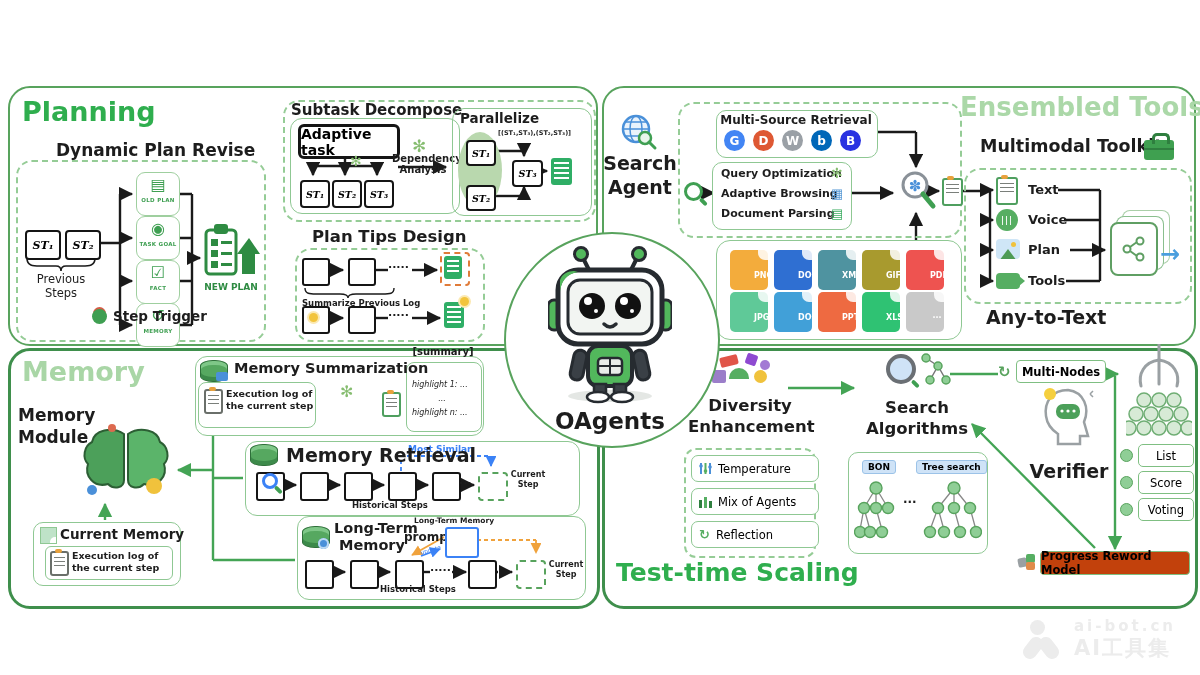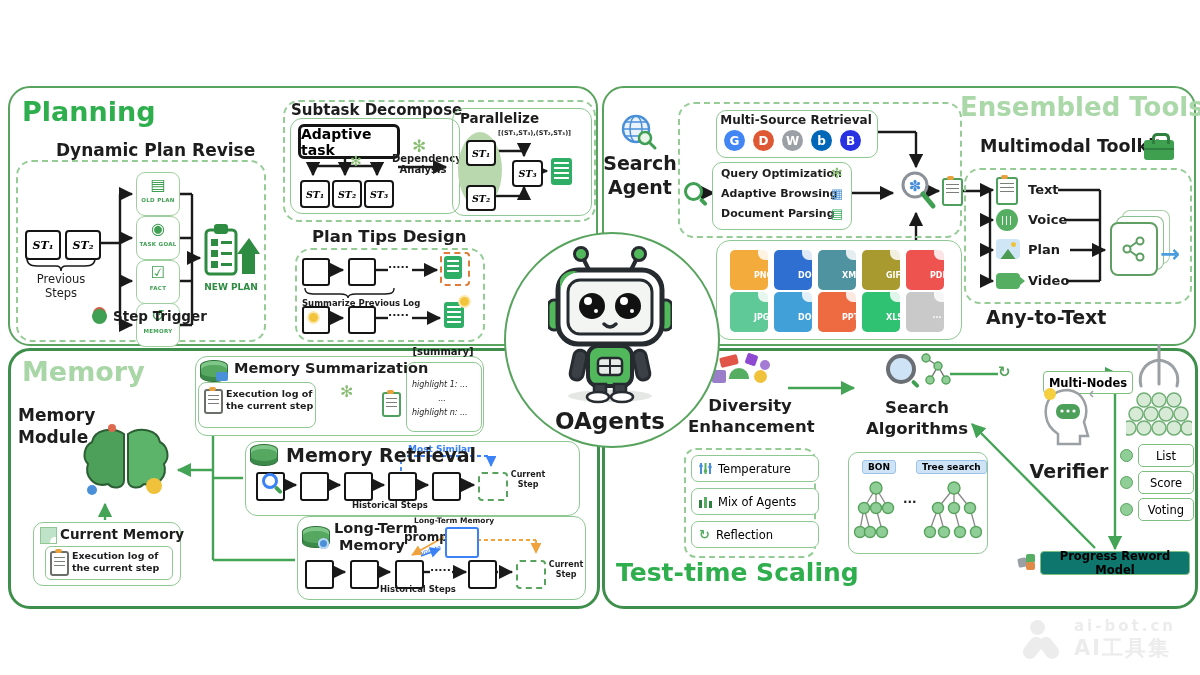--- a/index.html
+++ b/index.html
@@ -357,21 +357,21 @@
   <div class="dash" style="left:964px;top:168px;width:224px;height:132px;"></div>
   <div class="clip" style="left:996px;top:177px;width:18px;height:24px;border-color:#4f9f5f;"></div>
   <div class="t" style="left:1028px;top:182px;font-size:13px;font-weight:600;z-index:2;">Text</div>
   <span class="vicon" style="left:996px;top:209px;">
       <i style="font-style:normal;">|||</i>
     </span>
   <div class="t" style="left:1028px;top:212px;font-size:13px;font-weight:600;z-index:2;">Voice</div>
   <div class="imgicon" style="left:996px;top:239px;"></div>
   <div class="t" style="left:1028px;top:242px;font-size:13px;font-weight:600;z-index:2;">Plan</div>
   <div class="vidicon" style="left:996px;top:273px;"></div>
-  <div class="t" style="left:1028px;top:273px;font-size:13px;font-weight:600;z-index:2;">Video</div>
+  <div class="t" style="left:1028px;top:273px;font-size:13px;font-weight:600;z-index:2;">Tools</div>
   <div class="cards" style="left:1110px;top:222px;">
     <svg width="26" height="26" viewBox="0 0 26 26">
         <g stroke="#5f9f63" stroke-width="2" fill="#fff">
       <circle cx="6" cy="13" r="3.5"></circle>
           <circle cx="19" cy="5" r="3.5"></circle>
           <circle cx="19" cy="21" r="3.5"></circle>
       <path d="M9,11 L16,6 M9,15 L16,20"></path>
         </g>
       </svg>
   </div>
@@ -525,21 +525,21 @@
         <circle cx="100" cy="30" r="5.5"></circle>
         <circle cx="116" cy="30" r="5.5"></circle>
       <circle cx="76" cy="54" r="5.5"></circle>
         <circle cx="90" cy="54" r="5.5"></circle>
         <circle cx="106" cy="54" r="5.5"></circle>
         <circle cx="122" cy="54" r="5.5"></circle>
     </g>
   </svg>
 
   <span class="t" style="left:998px;top:363px;font-size:15px;font-weight:bold;color:#58a35d;z-index:2;">↻</span>
-  <div class="abs z2" style="left:1016px;top:371px;width:88px;height:21px;border:1.5px solid #7fbf82;border-radius:4px;background:#fff;display:flex;align-items:center;justify-content:center;margin-left:27px;">
+  <div class="abs z2" style="left:1016px;top:360px;width:88px;height:21px;border:1.5px solid #7fbf82;border-radius:4px;background:#fff;display:flex;align-items:center;justify-content:center;">
     <span style="font-size:11.5px;font-weight:600;">Multi-Nodes</span>
     </div>
 
   <svg class="abs z2" style="left:1038px;top:386px;" width="62" height="72" viewBox="0 0 62 72">
     <path d="M30,4 C14,4 6,16 8,30 C9,38 14,44 20,48 L20,58 L42,58 L42,50 L50,50 L46,36 C52,22 46,6 30,4 Z" fill="#fff" stroke="#9aa0a3" stroke-width="2.5"></path>
     <rect x="18" y="18" width="24" height="15" rx="7" fill="#4ca05a"></rect>
     <circle cx="24" cy="25" r="1.6" fill="#fff"></circle>
       <circle cx="30" cy="25" r="1.6" fill="#fff"></circle>
       <circle cx="36" cy="25" r="1.6" fill="#fff"></circle>
     <circle cx="12" cy="8" r="6" fill="#f5cf3e"></circle>
@@ -581,21 +581,21 @@
   <span class="dotg" style="left:1120px;top:503px;"></span>
   <div class="selb" style="left:1138px;top:498px;">
       <span>Voting</span>
     </div>
 
   <div class="abs z2" style="left:1018px;top:554px;width:18px;height:16px;">
     <span class="abs" style="left:0;top:4px;width:9px;height:9px;background:#9aa0a3;border-radius:2px;transform:rotate(-12deg);"></span>
     <span class="abs" style="left:8px;top:0;width:9px;height:9px;background:#56ae62;border-radius:2px;"></span>
     <span class="abs" style="left:8px;top:8px;width:9px;height:8px;background:#e08a4a;border-radius:2px;"></span>
   </div>
-  <div class="abs z2" style="left:1040px;top:551px;width:148px;height:22px;border:1.5px solid #7fbf82;border-radius:4px;background:#0f766e;display:flex;align-items:center;justify-content:center;text-align:center;">
+  <div class="abs z2" style="left:1040px;top:551px;width:148px;height:22px;border:1.5px solid #7fbf82;border-radius:4px;background:#c2410c;display:flex;align-items:center;justify-content:center;">
     <span style="font-size:11.5px;font-weight:600;">Progress Reword Model</span>
     </div>
 
   <div class="t" style="left:616px;top:558px;font-size:25px;font-weight:bold;color:#2fae4e;z-index:2;">Test-time Scaling</div>
 
   <div class="abs z3" style="left:504px;top:232px;width:212px;height:212px;border-radius:50%;background:#fff;border:2.5px solid #58a35d;"></div>
   <svg class="abs" style="left:548px;top:246px;z-index:4;" width="124" height="158" viewBox="0 0 124 158">
     <ellipse cx="62" cy="150" rx="42" ry="6" fill="#e4e7e4"></ellipse>
     <line x1="42" y1="26" x2="34" y2="10" stroke="#262b30" stroke-width="4"></line>
     <line x1="82" y1="26" x2="90" y2="10" stroke="#262b30" stroke-width="4"></line>

